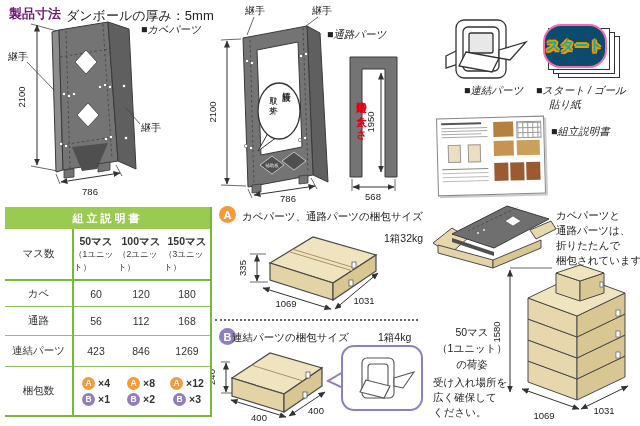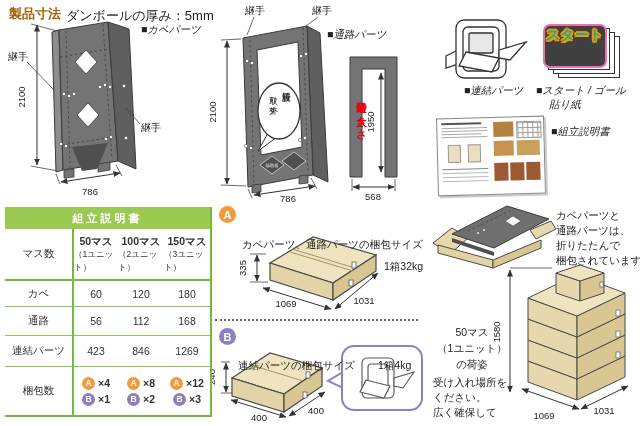--- a/index.html
+++ b/index.html
@@ -1,19 +1,19 @@
 <!DOCTYPE html>
 <html><head>
 <meta charset="utf-8">
 <style>
   html,body{margin:0;padding:0;background:#fff;}
   #stage{position:relative;width:640px;height:426px;background:#fff;overflow:hidden;
          font-family:"Liberation Sans","DejaVu Sans",sans-serif;color:#333;}
   .abs{position:absolute;}
-  .title{font-size:13px;font-weight:bold;color:#a16207;}
+  .title{font-size:13px;font-weight:bold;color:#701a75;}
   .subtitle{font-size:13px;color:#222;}
   .plabel{font-size:10.5px;color:#222;white-space:nowrap;font-style:italic;}
   .vtext{writing-mode:vertical-rl;text-orientation:upright;white-space:nowrap;}
   .red{color:#e60012;font-weight:bold;font-size:10.5px;letter-spacing:1px;}
   .bub{font-size:8.5px;color:#222;letter-spacing:0px;}
   svg text{font-family:"Liberation Sans","DejaVu Sans",sans-serif;}
   .dimt{font-size:9.5px;fill:#222;}
   .jlbl{font-size:10px;fill:#222;}
   .tiny{font-size:4.5px;fill:#e8e8e8;}
   .dim{stroke:#333;stroke-width:1;fill:none;}
@@ -32,26 +32,26 @@
   .r1{border-top:2px solid #76b93f;}
   .rt{border-top:1px solid #8cc558;}
   .pk{flex-direction:column;gap:3px;}
   .pkline{display:flex;align-items:center;gap:3px;font-size:10.5px;}
   .badge{display:inline-flex;width:13px;height:13px;border-radius:50%;color:#fff;font-size:8.5px;
          font-weight:bold;font-style:normal;align-items:center;justify-content:center;}
   .badge.a{background:#f59a3c;}
   .badge.b{background:#8f80bd;}
   .bigbadge{width:17px;height:17px;border-radius:50%;color:#fff;font-weight:bold;font-size:11px;
             display:flex;align-items:center;justify-content:center;}
-  .sech{font-size:10.5px;color:#222;white-space:nowrap;margin-top:28px;}
+  .sech{font-size:10.5px;color:#222;white-space:nowrap;}
   .dotline{border-top:2px dotted #666;height:0;}
   
   .card{width:62px;height:42px;background:#fff;border:1px solid #333;box-sizing:border-box;}
-  .cardfront{width:64px;height:44px;background:#404040;border:2.5px solid #f06eaa;border-radius:7px;
-             box-sizing:border-box;display:flex;justify-content:center;}
+  .cardfront{width:64px;height:44px;background:#0c4a6e;border:2.5px solid #f06eaa;border-radius:18px;
+             box-sizing:border-box;display:flex;align-items:center;justify-content:center;}
   .cardtext{font-size:13px;font-weight:bold;color:#00b2a4;letter-spacing:1px;
     text-shadow:-1.5px -1.5px 0 #f39800,1.5px -1.5px 0 #f39800,-1.5px 1.5px 0 #f39800,1.5px 1.5px 0 #f39800,
                 -2px 0 0 #f39800,2px 0 0 #f39800,0 2px 0 #f39800,0 -2px 0 #f39800;}
   
   .manual{width:106px;height:76px;background:#fff;border:1px solid #888;transform:rotate(-1.5deg);
           box-shadow:2px 2px 0 #ccc;}
   .manual .blk{position:absolute;}
   .note{font-size:10.5px;line-height:15px;color:#222;white-space:nowrap;}
   .loadtitle{font-size:10.5px;line-height:16px;color:#222;text-align:center;width:80px;}
 </style>
@@ -367,35 +367,35 @@
     </div>
   </div>
 
   <div class="abs bigbadge" style="left:219px;top:206px;background:#f59a3c">A</div>
   <div class="abs sech" style="left:242px;top:210px">カベパーツ、通路パーツの梱包サイズ</div>
   <div class="abs sech" style="left:384px;top:232px">1箱32kg</div>
 
   <div class="abs dotline" style="left:215px;top:319px;width:203px"></div>
 
   <div class="abs bigbadge" style="left:219px;top:328px;background:#8f80bd">B</div>
-  <div class="abs sech" style="left:238px;top:331px">連結パーツの梱包サイズ</div>
+  <div class="abs sech" style="left:232px;top:331px">連結パーツの梱包サイズ</div>
   <div class="abs sech" style="left:378px;top:331px">1箱4kg</div>
 
   <div class="abs note" style="left:556px;top:208px">
     <div>カベパーツと</div>
     <div>通路パーツは、</div>
     <div>折りたたんで</div>
     <div>梱包されています。</div>
   </div>
 
   <div class="abs loadtitle" style="left:432px;top:324px">
     <div>50マス</div>
     <div>（1ユニット）</div>
     <div>の荷姿</div>
   </div>
 
   <div class="abs note" style="left:433px;top:375px">
     <div>受け入れ場所を</div>
+    <div>広く確保して</div>
     <div>ください。</div>
-    <div>広く確保して</div>
   </div>
 
 </div>
 
 </body></html>

